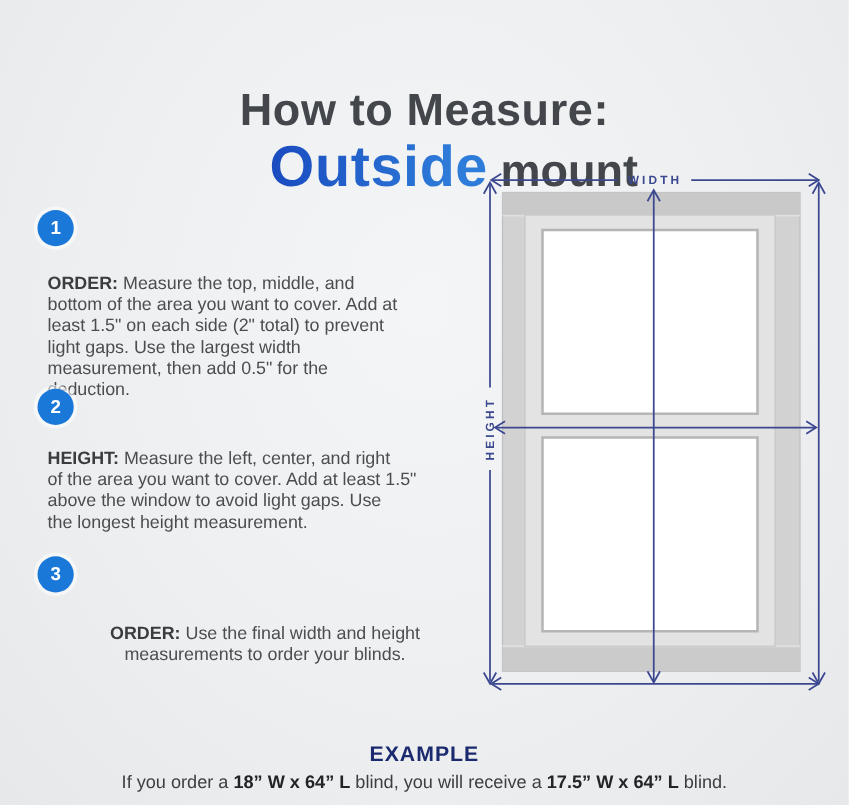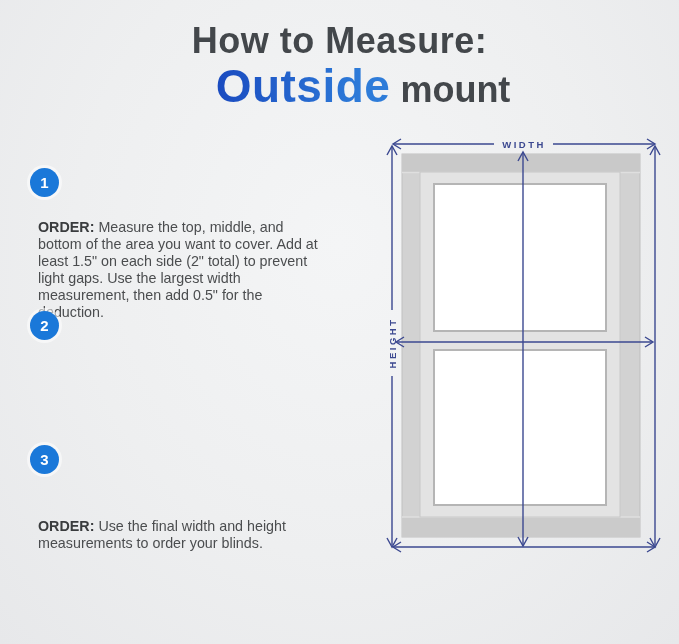--- a/index.html
+++ b/index.html
@@ -13,21 +13,21 @@
     width: 679px; height: 644px;
     background: radial-gradient(ellipse at 50% 38%, #f4f5f6 0%, #eeeff0 55%, #e7e8ea 100%);
   }
 
   
   .title {
     position: absolute; top: 22px; left: 0; width: 100%;
     text-align: center; line-height: 1.05;
   }
   .title-line1 {
-    font-size: 36px; font-weight: 700; color: #43474b; letter-spacing: 0.5px;
+    font-size: 36px; font-weight: 700; color: #43474b; letter-spacing: 0.5px; margin-top: 47px;
   }
   .title-line2 { margin-top: 2px; margin-left: 47px; }
   .title-mount-type {
     font-size: 46px; font-weight: 800; letter-spacing: 0.5px;
     background: linear-gradient(90deg, #1a4bc0 0%, #2e7cd9 85%);
     -webkit-background-clip: text; background-clip: text;
     color: transparent;
   }
   .title-suffix {
     font-size: 36px; font-weight: 700; color: #43474b; margin-left: 10px;
@@ -45,21 +45,21 @@
   .badge-1 { top: 168px; }
   .badge-2 { top: 311px; }
   .badge-3 { top: 445px; }
   .step-text {
     position: absolute; left: 38px; width: 348px;
     font-size: 14.3px; line-height: 17px; color: #4b4d4f;
     white-space: pre-line;
   }
   .text-1 { top: 205px; }
   .text-2 { top: 345px; }
-  .text-3 { top: 504px; }
+  .text-3 { top: 485px; text-align: center; }
   .step-label { font-weight: 700; color: #3a3c3e; white-space: normal; }
 
   
   .diagram {
     position: absolute; left: 375px; top: 132px;
     width: 300px; height: 432px;
   }
   .measure { stroke: #3b4890; stroke-width: 1.4; fill: none; }
   .measure-label {
     fill: #3b4890; font-size: 9.5px; font-weight: 600;
@@ -91,20 +91,24 @@
 
   <div class="step-badge badge-1">1</div>
   <p class="step-text text-1"><span class="step-label">ORDER:</span> <span>Measure the top, middle, and
 bottom of the area you want to cover. Add at
 least 1.5" on each side (2" total) to prevent
 light gaps. Use the largest width
 measurement, then add 0.5" for the
 deduction.</span></p>
 
   <div class="step-badge badge-2">2</div>
+  <p class="step-text text-2"><span class="step-label">HEIGHT:</span> <span>Measure the left, center, and right
+of the area you want to cover. Add at least 1.5"
+above the window to avoid light gaps. Use
+the longest height measurement.</span></p>
 
   <div class="step-badge badge-3">3</div>
   <p class="step-text text-3"><span class="step-label">ORDER:</span> <span>Use the final width and height
 measurements to order your blinds.</span></p>
 
   <svg class="diagram" viewBox="375 132 300 432">
 
     <g>
       <rect x="402" y="154" width="238" height="383" fill="#d2d2d2" stroke="#bfbfbf" stroke-width="1"></rect>
       <rect x="402" y="154" width="238" height="18" fill="#c9c9c9"></rect>
@@ -148,14 +152,18 @@
       <path class="measure" d="M518,537 L523,546 L528,537"></path>
     </g>
 
     <g>
       <path class="measure" d="M397,342 H652"></path>
       <path class="measure" d="M404,337 L396,342 L404,347"></path>
       <path class="measure" d="M645,337 L653,342 L645,347"></path>
     </g>
   </svg>
 
+  <footer class="example">
+    <div class="example-heading">EXAMPLE</div>
+    <div class="example-line"><span>If you order a </span><b>18” W x 64” L</b><span> blind, you will receive a </span><b>17.5” W x 64” L</b><span> blind.</span></div>
+  </footer>
 
 </div>
 
 </body></html>

